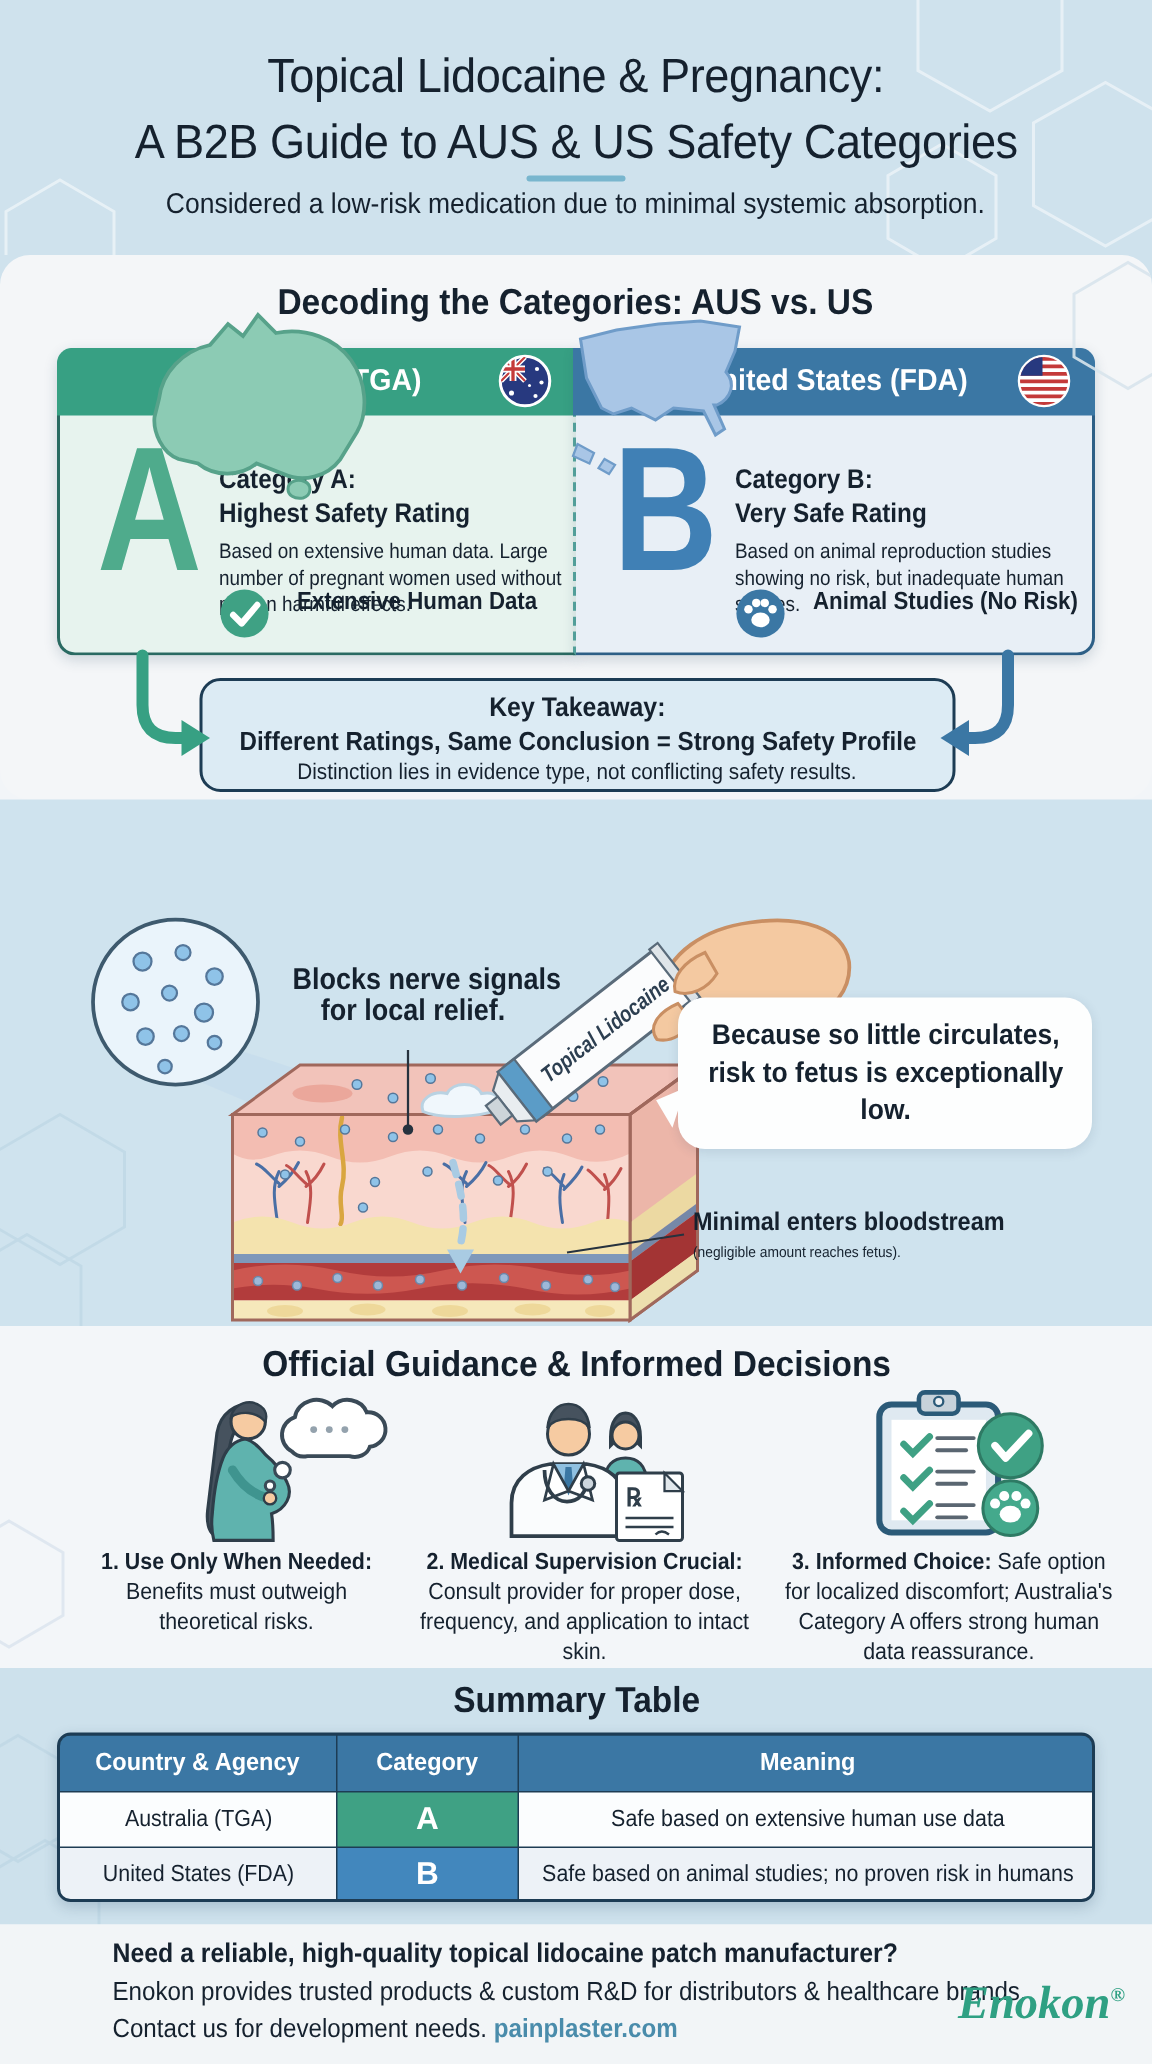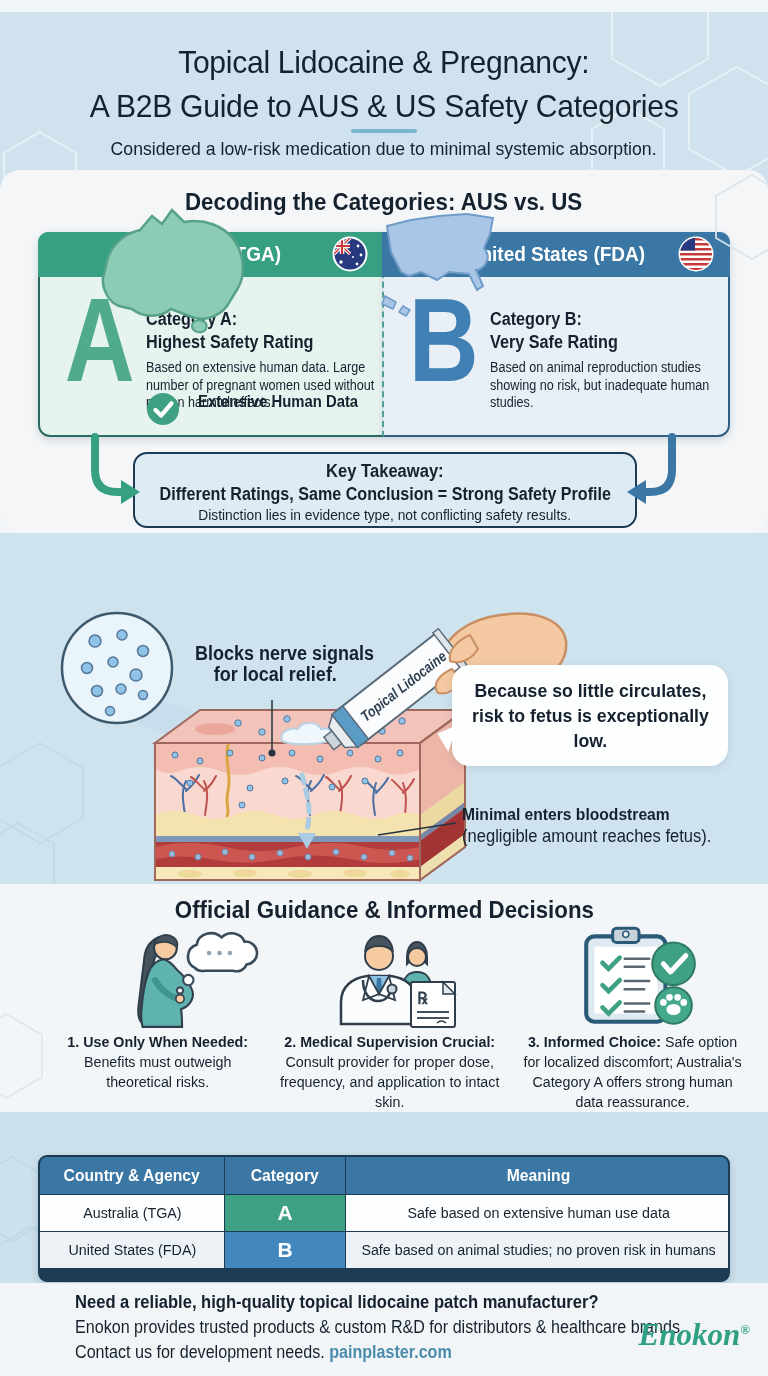--- a/index.html
+++ b/index.html
@@ -14,21 +14,21 @@
   .sx93 { display:inline-block; transform:scaleX(.93); transform-origin:center; white-space:nowrap; }
   .sx9L { display:inline-block; transform:scaleX(.9); transform-origin:left; white-space:nowrap; }
   .sx95 { display:inline-block; transform:scaleX(.95); transform-origin:center; white-space:nowrap; }
   .sx92C { display:inline-block; transform:scaleX(.92); transform-origin:center; white-space:nowrap; }
   .blk90L { transform:scaleX(.9); transform-origin:left top; width:111%; }
   .blk92C { transform:scaleX(.92); transform-origin:center top; width:108.7%; margin-left:-4.35%; }
   .blk93C { transform:scaleX(.93); transform-origin:center top; width:107.5%; margin-left:-3.75%; }
   .fL92 { display:inline-block; transform:scaleX(.92); transform-origin:left; white-space:nowrap; }
 
   
-  .hdr { top:12px; height:190px; background:var(--header-bg,#cfe2ed); }
+  .hdr { top:0; height:190px; background:var(--header-bg,#cfe2ed); }
   .hdr-title { top:28px; left:0; width:768px; font-size:32px; line-height:44px; color:var(--ink,#15212e); letter-spacing:-.3px; }
   .hdr-div { top:117px; left:351px; width:66px; height:4px; background:#79b6ce; border-radius:2px; }
   .hdr-sub { top:126px; left:0; width:768px; font-size:19px; }
 
   
   .s-dec { top:170px; height:363px; background:var(--light-bg,#f4f6f8);border-radius:20px; }
   .sec-h { font-size:24px; font-weight:bold; width:768px; text-align:center; color:var(--ink,#15212e); }
   .cards { left:38px; top:62px; width:692px; height:205px; }
   .half { position:absolute; top:0; height:205px; width:346px; box-shadow:0 3px 9px rgba(30,60,90,.18); }
   .half-l { left:0; background:var(--green-body,#e7f3ee); border:2px solid #2a6a62; border-right:2px dashed #57a79f; border-radius:12px 0 0 12px; }
@@ -50,30 +50,30 @@
   .tk2 { font-size:17.5px; font-weight:bold; line-height:22px; }
   .tk3 { font-size:15px; line-height:20px; }
 
   
   .s-core { top:533px; height:351px; background:var(--core-bg,#cfe3ee); }
   .nerve-lab { left:185px; top:110px; width:180px; text-align:center; font-size:20px; font-weight:bold; line-height:21px; }
   .bubble { left:452px; top:132px; width:276px; background:#fdfefe; border-radius:18px; padding:13px 12px; text-align:center; font-size:19px; font-weight:bold; line-height:25px; box-shadow:0 2px 8px rgba(30,60,90,.12); }
   .bubble::after { content:""; position:absolute; left:-15px; bottom:16px; width:0; height:0; border:14px solid transparent; border-right:16px solid #fdfefe; border-left:0; transform:rotate(18deg); }
   .blood-lab { left:462px; top:271px; width:250px; }
   .blood-1 { font-size:17px; font-weight:bold; line-height:22px; }
-  .blood-2 { font-size:18px; line-height:20px; }
+  .blood-2 { font-size:10px; line-height:20px; }
 
   
   .s-gui { top:884px; height:228px; background:var(--guidance-bg,#f3f6f9); }
   .g-item { position:absolute; top:148px; text-align:center; font-size:15.5px; line-height:20px; }
   .g-bold { font-weight:bold; }
 
   
   .s-sum { top:1112px; height:171px; background:var(--summary-bg,#cde1ec); }
-  .table { left:38px; top:43px; width:692px; height:127px; border:2px solid var(--navy,#1d3c54); border-radius:9px; overflow:hidden; background:var(--navy,#1d3c54); display:grid; grid-template-columns:184px 120px 385px; grid-template-rows:37px 36px 36px; gap:1px; box-shadow:0 3px 9px rgba(30,60,90,.2); }
+  .table { left:38px; top:43px; width:692px; height:113px; border:2px solid var(--navy,#1d3c54); border-radius:9px; overflow:hidden; background:var(--navy,#1d3c54); display:grid; grid-template-columns:184px 120px 385px; grid-template-rows:37px 36px 36px; gap:1px; box-shadow:0 3px 9px rgba(30,60,90,.2); }
   .th { background:var(--blue,#3b77a4); color:#fff; font-size:16.5px; font-weight:bold; display:flex; align-items:center; justify-content:center; }
   .td { background:#fbfdfe; font-size:15.5px; display:flex; align-items:center; justify-content:center; }
   .td.cat { color:#fff; font-size:21px; font-weight:bold; }
   .td.cat-a { background:var(--cat-a,#3fa184); }
   .td.cat-b { background:var(--cat-b,#4287bd); }
 
   
   .s-ftr { top:1283px; height:93px; background:var(--footer-bg,#f2f5f7);padding-left:48px; }
   .f-line { left:75px; font-size:17.5px; line-height:22px; }
   .f1 { top:8px; font-weight:bold; font-size:18px; }
@@ -209,20 +209,31 @@
           </span>
         </div>
         <div class="bigletter bl-b">
           <span style="display:inline-block;transform:scaleX(.82)">B</span>
         </div>
         <div class="ctext">
           <div class="cat-t"><span class="sx9L">Category B:</span><br>
           <span class="sx9L">Very Safe Rating</span></div>
           <div class="cbody blk90L">Based on animal reproduction studies showing no risk, but inadequate human studies.</div>
         </div>
+        <div class="badge">
+          <svg width="34" height="34" viewBox="0 0 36 36">
+            <circle cx="18" cy="18" r="17" style="fill:var(--blue,#3b77a4)"></circle>
+            <ellipse cx="18" cy="22.5" rx="6.5" ry="5.2" fill="#fff"></ellipse>
+            <circle cx="9.5" cy="15" r="3" fill="#fff"></circle>
+            <circle cx="15" cy="10.5" r="3" fill="#fff"></circle>
+            <circle cx="21" cy="10.5" r="3" fill="#fff"></circle>
+            <circle cx="26.5" cy="15" r="3" fill="#fff"></circle>
+          </svg>
+          <span class="badge-label sx9L">Animal Studies (No Risk)</span>
+        </div>
       </div>
     </div>
 
     <div class="abs takeaway">
       <div class="tk1"><span class="sx92C">Key Takeaway:</span></div>
       <div class="tk2"><span class="sx92C">Different Ratings, Same Conclusion = Strong Safety Profile</span></div>
       <div class="tk3"><span class="sx92C">Distinction lies in evidence type, not conflicting safety results.</span></div>
     </div>
   </div>
 
@@ -484,20 +495,23 @@
     </div>
   </div>
 
   <div class="sec s-sum">
     <svg class="abs deco" width="768" height="171" viewBox="0 0 768 171">
       <g stroke="#b9d3e2" opacity="0.55">
         <polygon class="hexline" points="12,45 48,66 48,108 12,129 -24,108 -24,66"></polygon>
         <polygon class="hexline" points="30,115 66,136 66,178 30,199 -6,178 -6,136"></polygon>
       </g>
     </svg>
+    <div class="abs sec-h" style="top:8px">
+      <span class="sx93">Summary Table</span>
+    </div>
     <div class="abs table">
       <div class="th">
           <span class="sx95">Country &amp; Agency</span>
         </div>
       <div class="th">
           <span class="sx95">Category</span>
         </div>
       <div class="th">
           <span class="sx95">Meaning</span>
         </div>

